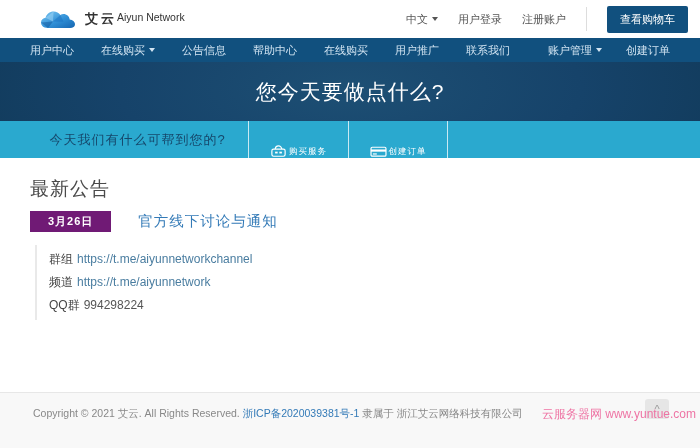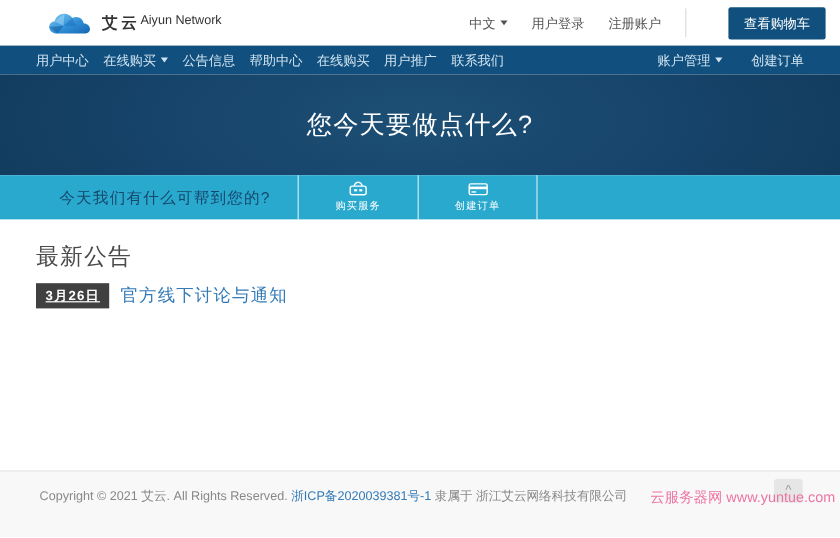--- a/index.html
+++ b/index.html
@@ -29,64 +29,63 @@
   .top-link { color: #555; cursor: pointer; white-space: nowrap; }
   .caret {
     display: inline-block; width: 0; height: 0; margin-left: 4px; vertical-align: 2px;
     border-left: 3.5px solid transparent; border-right: 3.5px solid transparent; border-top: 4px solid currentColor;
   }
   .top-divider { width: 1px; height: 24px; background: #ddd; }
   .cart-btn {
     background: #11507e; color: #fff; font-size: 11px; padding: 6px 13px;
     border: none; border-radius: 2px; cursor: pointer; white-space: nowrap;
     font-family: inherit;
-    margin-left: 15px;
   }
 
   
   .navbar {
     height: 24px; background: #11507e; display: flex; align-items: center;
     padding: 0 30px; font-size: 11px; flex: none;
   }
-  .nav-left { display: flex; align-items: center; gap: 12px; }
-  .nav-right { margin-left: auto; display: flex; align-items: center; gap: 24px; padding-left: 44px; }
+  .nav-left { display: flex; align-items: center; gap: 27px; }
+  .nav-right { margin-left: auto; display: flex; align-items: center; gap: 24px; }
   .nav-item { color: #d2e4f2; cursor: pointer; white-space: nowrap; }
 
   
   .hero {
-    height: 84px; flex: none;
+    height: 59px; flex: none;
     background: radial-gradient(ellipse 420px 160px at 50% 45%, #1d4f74 0%, #16436a 55%, #113a5a 100%);
     display: flex; align-items: center; justify-content: center;
   }
   .hero-title { color: #ffffff; font-size: 21px; font-weight: normal; letter-spacing: 1px; }
 
   
   .helpbar { height: 37px; flex: none; background: #2aa9cf; display: flex; align-items: stretch; }
   .helpbar-label {
     width: 248px; display: flex; align-items: center; justify-content: center;
     color: #16486c; font-size: 13px; letter-spacing: 1px; padding-left: 27px;
   }
   .help-item {
     width: 100px; border-left: 1px solid rgba(255,255,255,0.75);
-    display: flex; flex-direction: column; align-items: center; justify-content: center;
+    display: flex; flex-direction: row; align-items: flex-end; justify-content: center;
     gap: 2px; cursor: pointer;
   }
   .help-item:last-of-type { border-right: 1px solid rgba(255,255,255,0.75); }
   .help-item svg { display: block; }
   .help-item-label { color: #ffffff; font-size: 8.5px; letter-spacing: 1px; }
 
   
   .main { flex: 1 1 auto; background: #ffffff; padding: 18px 30px 0 30px; }
   .announce-heading { font-size: 19px; font-weight: 500; color: #4a4a4a; letter-spacing: 1px; }
   .announce-row { margin-top: 9px; display: flex; align-items: center; }
   .date-badge {
-    background: #404040; color: #ffffff; font-size: 11px; font-weight: bold;
-    padding: 3px 8px; letter-spacing: 1px; white-space: nowrap; text-decoration: underline;
-  }
-  .announce-link { margin-left: 9px; color: #337ab7; font-size: 14.5px; text-decoration: none; cursor: pointer; letter-spacing: 1px; }
+    background: #701a75; color: #ffffff; font-size: 11px; font-weight: bold;
+    padding: 3px 18px; letter-spacing: 1px; white-space: nowrap;
+  }
+  .announce-link { margin-left: 27px; color: #337ab7; font-size: 14.5px; text-decoration: none; cursor: pointer; letter-spacing: 1px; }
   .announce-body {
     margin: 13px 0 0 5px; border-left: 2px solid #e9e9e9; padding: 3px 0 3px 12px;
   }
   .detail-line { font-size: 12px; line-height: 23px; white-space: nowrap; }
   .detail-label { color: #444; margin-right: 4px; }
   .detail-link { color: #4a7da0; cursor: pointer; }
   .detail-plain { color: #555; }
 
   
   .footer {
@@ -191,20 +190,31 @@
   </div>
 
   <div class="main">
     <div class="announce-heading">最新公告</div>
 
     <div class="announce-row">
       <span class="date-badge">3月26日</span>
       <a class="announce-link">官方线下讨论与通知</a>
     </div>
 
+    <div class="announce-body">
+      <div class="detail-line">
+        <span class="detail-label">群组</span><span class="detail-link">https://t.me/aiyunnetworkchannel</span>
+      </div>
+      <div class="detail-line">
+        <span class="detail-label">频道</span><span class="detail-link">https://t.me/aiyunnetwork</span>
+      </div>
+      <div class="detail-line">
+        <span class="detail-label">QQ群</span><span class="detail-plain">994298224</span>
+      </div>
+    </div>
   </div>
 
   <div class="footer">
     <div class="copyright">
       <span>Copyright © 2021 艾云. All Rights Reserved. </span><a class="icp-link">浙ICP备2020039381号-1</a><span> 隶属于 浙江艾云网络科技有限公司</span>
     </div>
     <button class="scroll-top-btn">^</button>
     <span class="watermark">云服务器网 www.yuntue.com</span>
   </div>
 

